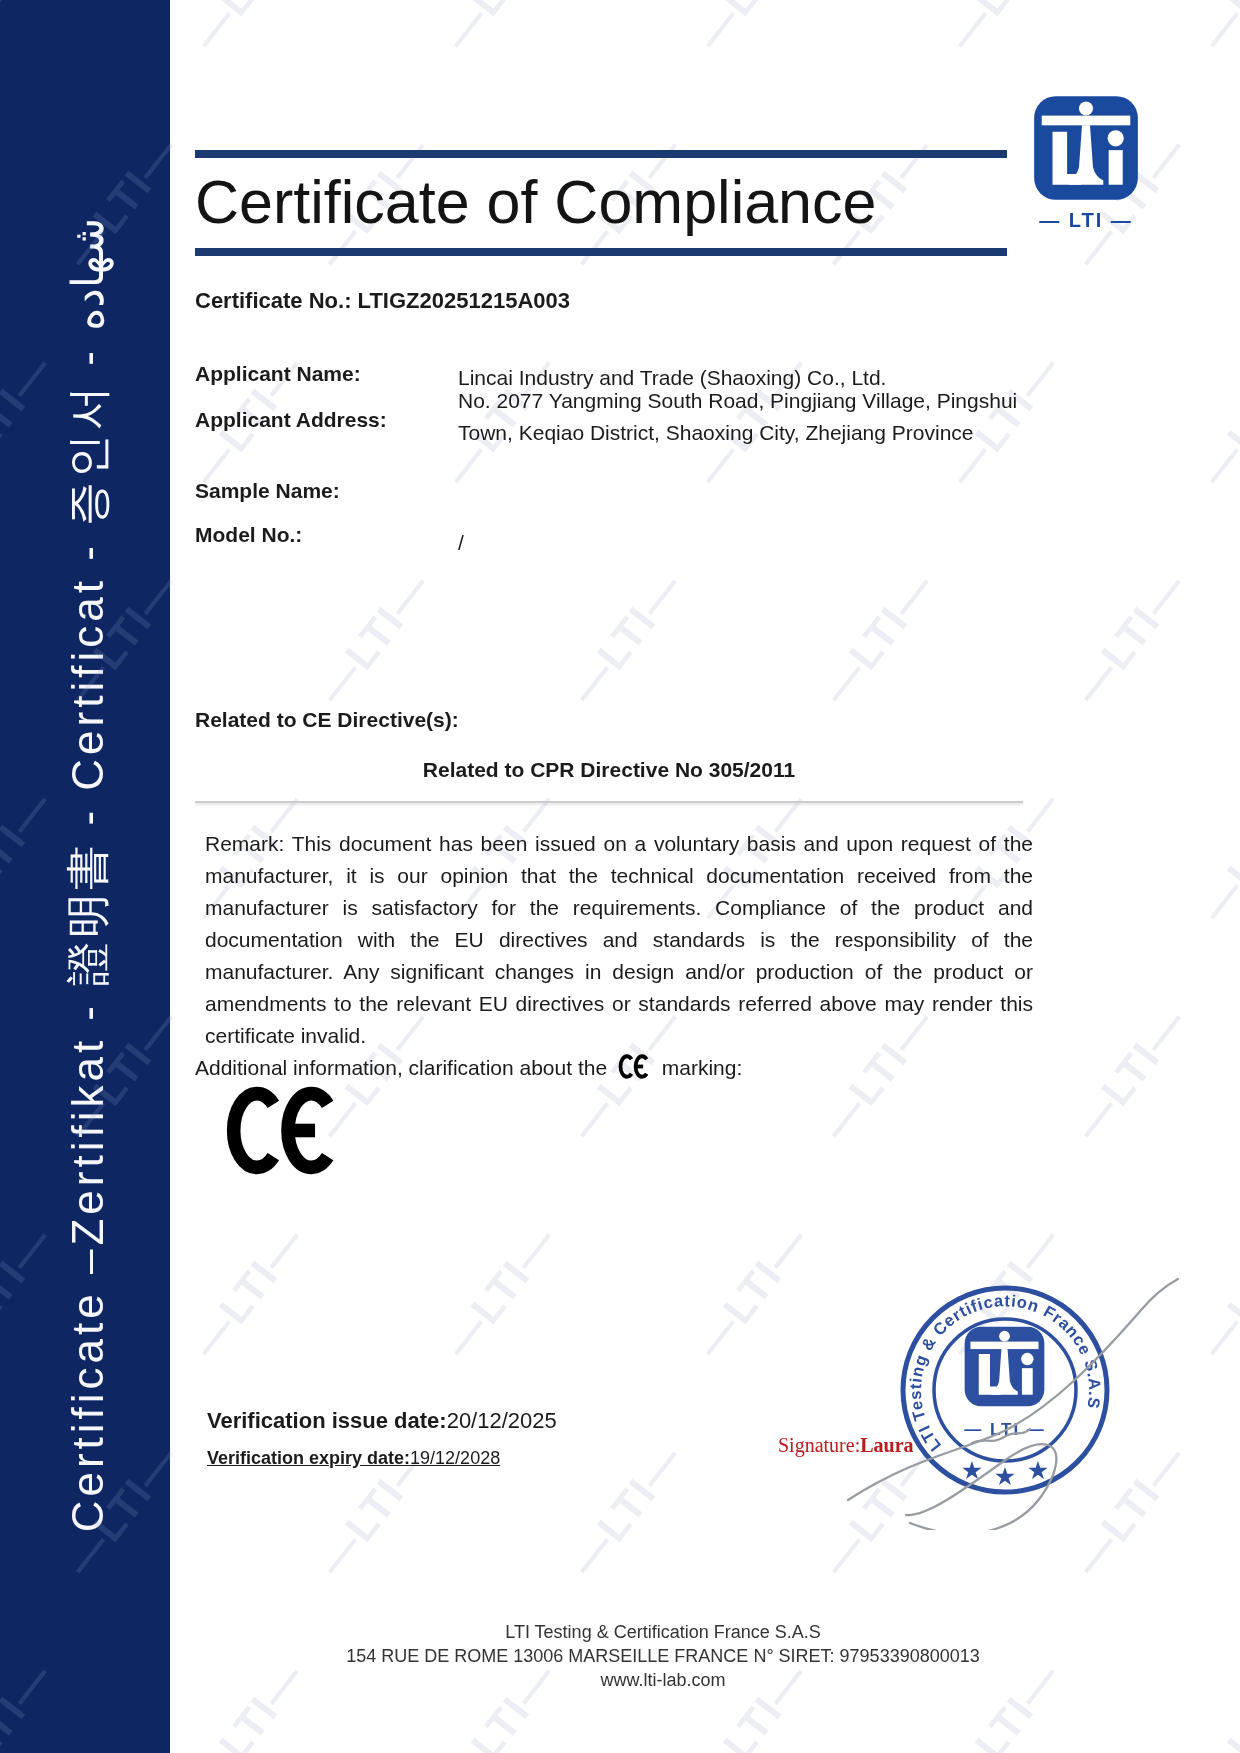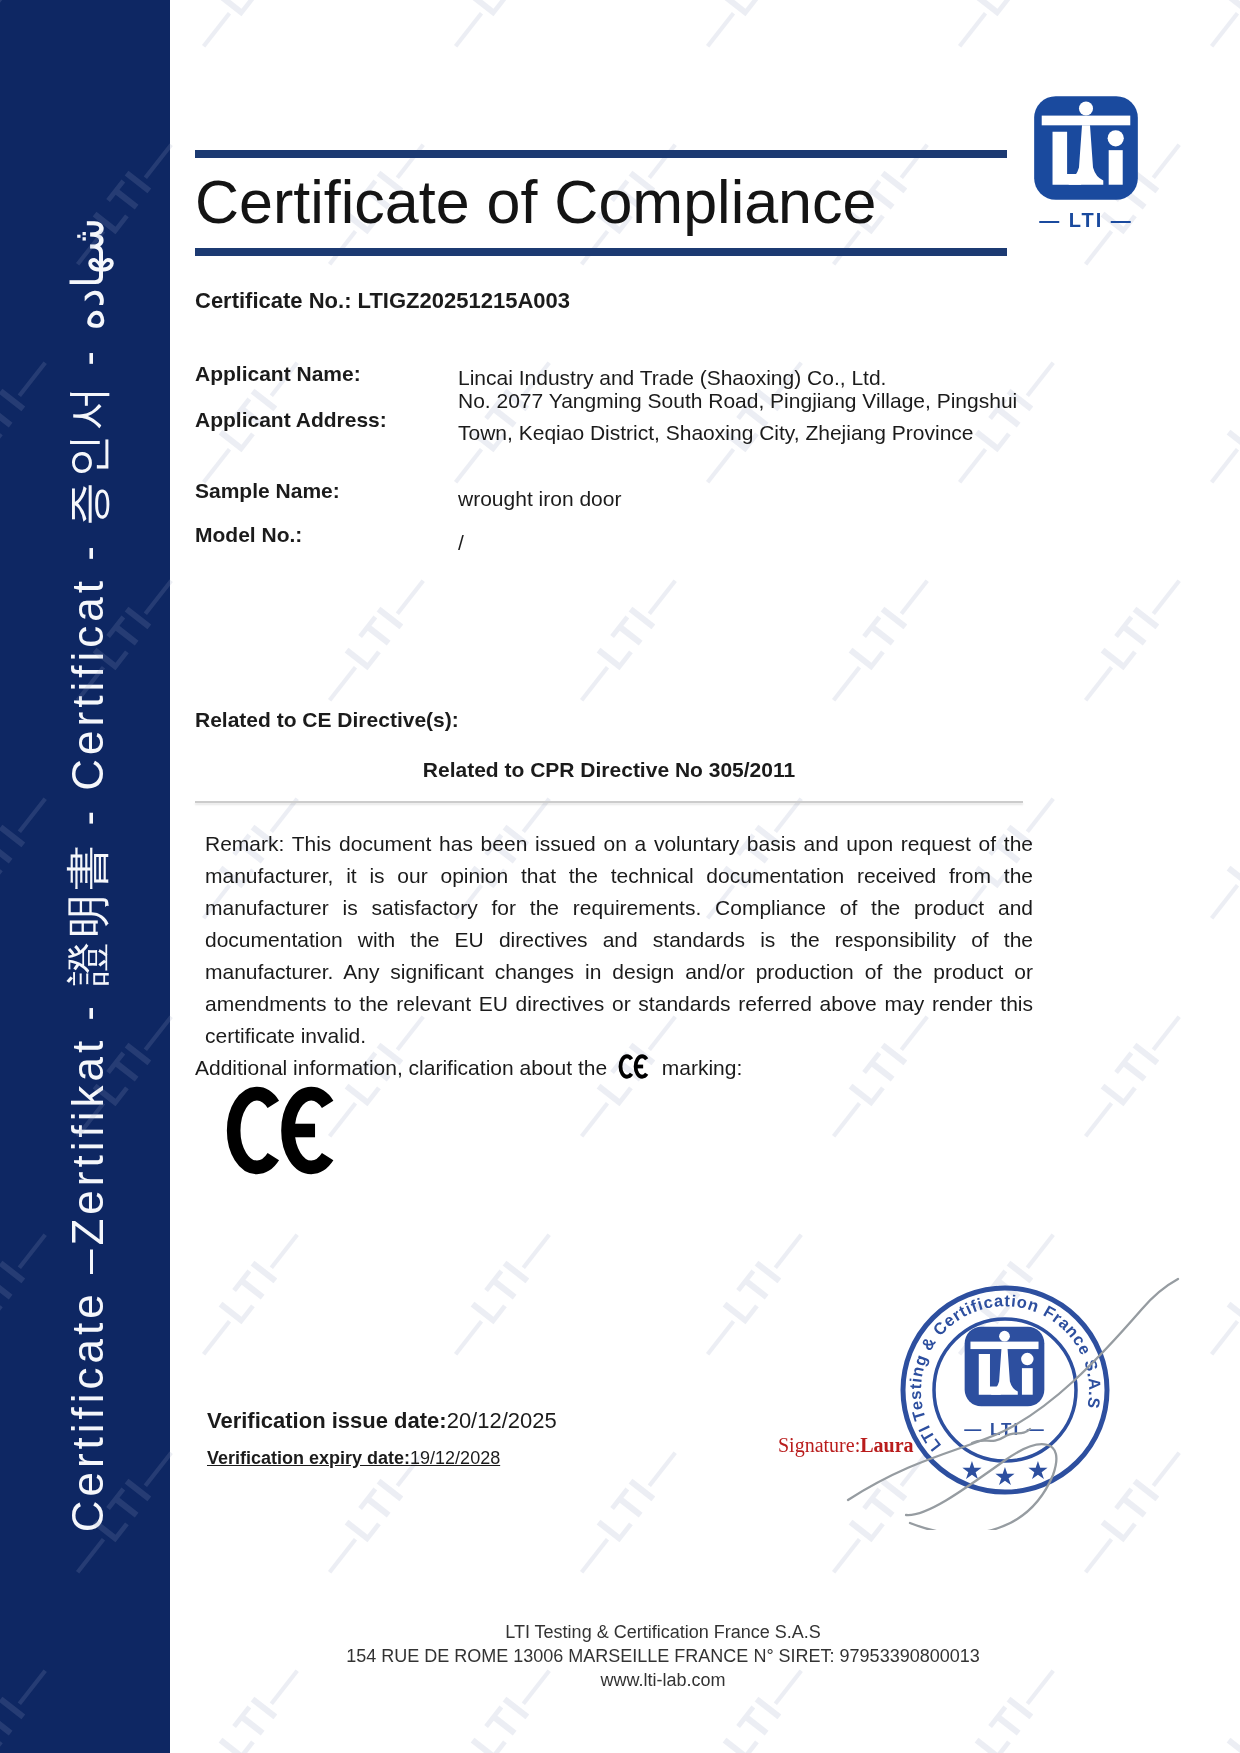--- a/index.html
+++ b/index.html
@@ -148,21 +148,20 @@
       <span>LTIGZ20251215A003</span>
     </div>
 
     <div class="abs lbl frow-label" style="top:362px">Applicant Name:</div>
     <div class="abs val frow-value" style="top:362px">Lincai Industry and Trade (Shaoxing) Co., Ltd.</div>
 
     <div class="abs lbl frow-label" style="top:408px">Applicant Address:</div>
     <div class="abs val frow-value" style="top:385px">No. 2077 Yangming South Road, Pingjiang Village, Pingshui Town, Keqiao District, Shaoxing City, Zhejiang Province</div>
 
     <div class="abs lbl frow-label" style="top:479px">Sample Name:</div>
-    <div class="abs val frow-value" style="top:483px">wrought iron door</div>
 
     <div class="abs lbl frow-label" style="top:523px">Model No.:</div>
     <div class="abs val frow-value" style="top:527px">/</div>
 
 
     <div class="abs h-related">Related to CE Directive(s):</div>
     <div class="abs h-cpr">Related to CPR Directive No 305/2011</div>
 
     <div class="abs divider"></div>
 

